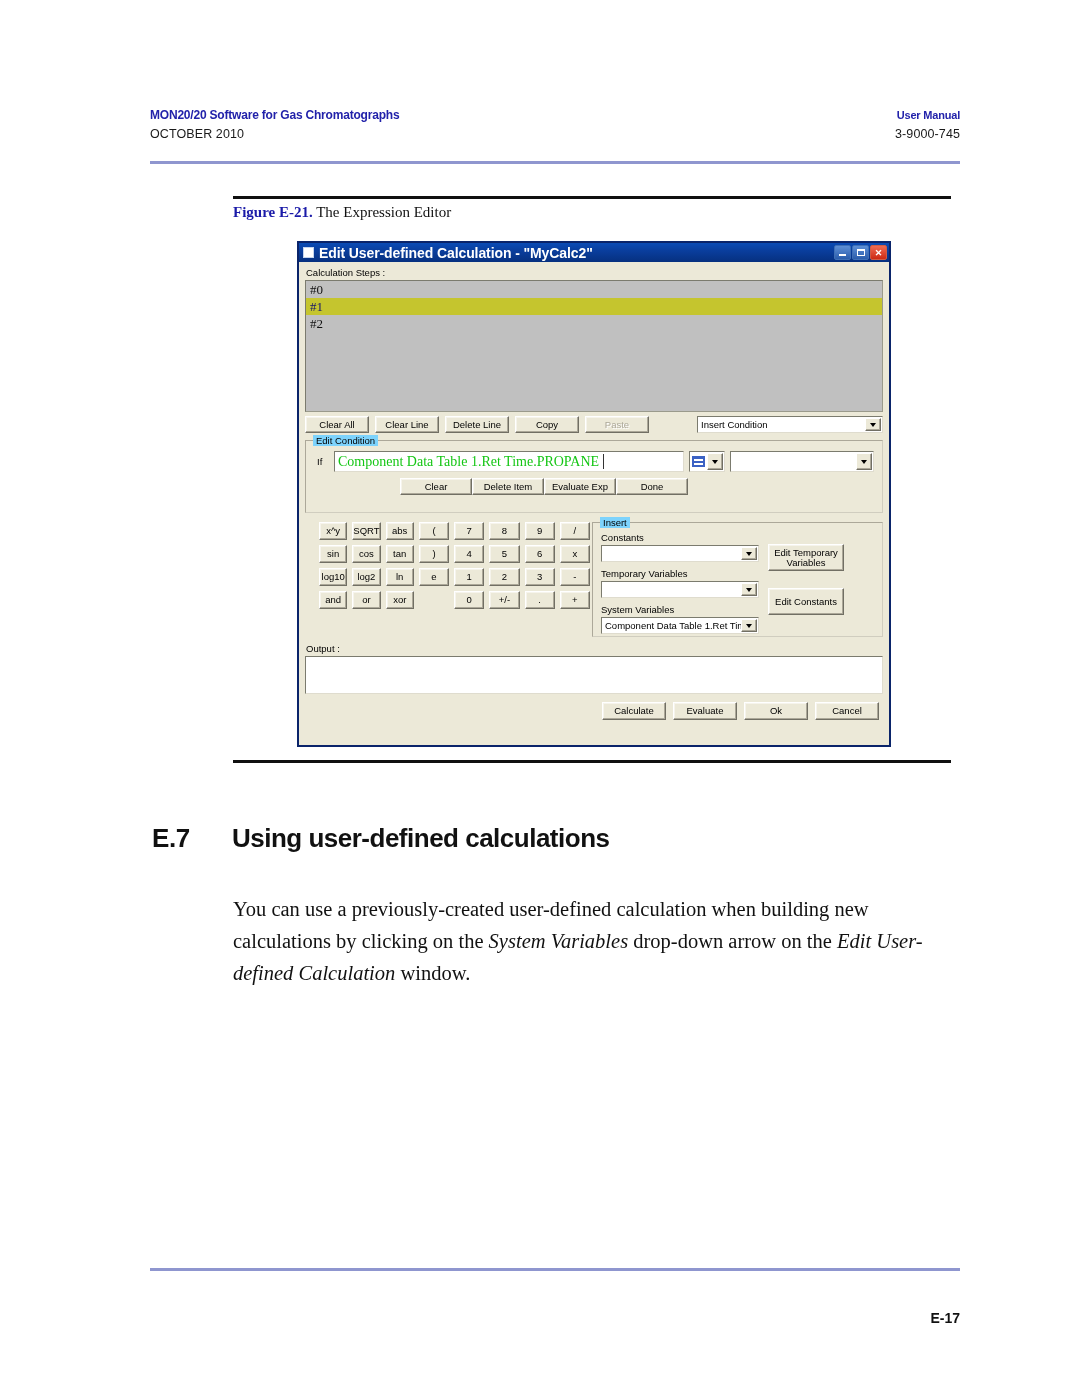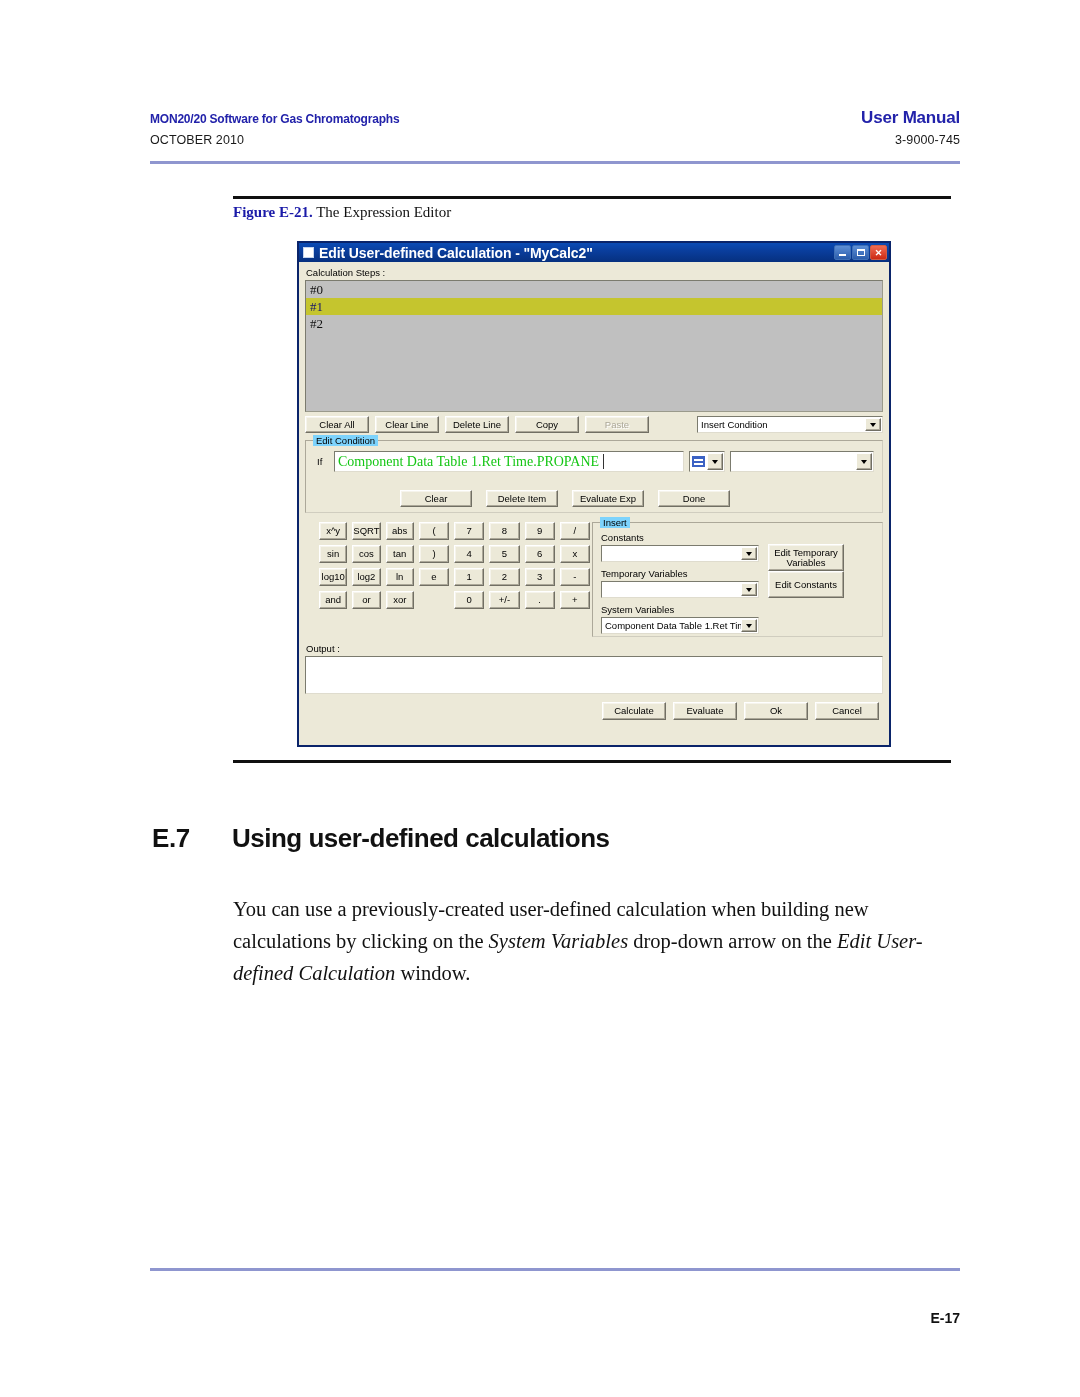--- a/index.html
+++ b/index.html
@@ -7,21 +7,21 @@
     width:1080px;height:1397px;background:#ffffff;
     font-family:"Liberation Sans", sans-serif;
     -webkit-font-smoothing:antialiased;
     position:relative;overflow:hidden;
   }
 
   
   #page-header{position:absolute;left:150px;top:108px;width:810px;}
   .hdr-row{display:flex;justify-content:space-between;align-items:baseline;}
   .hdr-left-title{font-size:12px;font-weight:bold;color:#2222aa;letter-spacing:-0.2px;}
-  .hdr-right-title{font-size:17px;font-weight:bold;color:#2222aa;letter-spacing:-0.2px;}
+  .hdr-right-title{font-size:11px;font-weight:bold;color:#2222aa;letter-spacing:-0.2px;}
   .hdr-left-sub{font-size:12.5px;color:#1a1a1a;letter-spacing:0.1px;margin-top:5px;}
   .hdr-right-sub{font-size:12.5px;color:#1a1a1a;letter-spacing:0.1px;margin-top:5px;}
   #header-rule{position:absolute;left:150px;top:161px;width:810px;height:3px;background:#8f96cf;}
 
   
   #figure-top-rule{position:absolute;left:233px;top:196px;width:718px;height:3px;background:#101010;}
   #figure-caption{position:absolute;left:233px;top:204px;font-size:15px;
       font-family:"Liberation Serif", serif;color:#111;}
   #figure-caption .fig-num{color:#1a1aa8;font-weight:bold;}
   #figure-caption .fig-txt{color:#111;}
@@ -105,36 +105,36 @@
     box-sizing:border-box;display:flex;align-items:center;padding-left:3px;overflow:hidden;
   }
   #expr-input .expr-text{font-size:14px;font-family:"Liberation Serif", serif;color:#14c614;white-space:nowrap;}
   #expr-input .caret{display:inline-block;width:1px;height:15px;background:#333;margin-left:4px;}
   #op-combo{width:36px;height:21px;flex:0 0 auto;padding-left:2px;}
   #op-combo .op-icon{width:13px;height:11px;background:#3b62c4;position:relative;}
   #op-combo .op-icon:before,#op-combo .op-icon:after{content:"";position:absolute;left:2px;width:9px;height:2px;background:#fff;}
   #op-combo .op-icon:before{top:3px;}
   #op-combo .op-icon:after{top:7px;}
   #value-combo{flex:1 1 auto;height:21px;}
-  #cond-btn-row{display:flex;gap:14px;margin-top:18px;padding-left:86px;}
+  #cond-btn-row{display:flex;gap:0;margin-top:6px;padding-left:86px;}
   #cond-btn-row .wbtn{height:17px;width:72px;}
 
   
   #mid-area{display:flex;margin-top:9px;gap:0;}
   #keypad{width:285px;flex:0 0 auto;padding-left:14px;box-sizing:border-box;}
   .kp-row{display:flex;gap:5px;margin-bottom:5px;}
   .kpad{height:18px;width:29px;}
   .kpad.wide{width:31px;}
   .kp-spacer{width:31px;height:18px;}
 
   #insert-group{flex:1 1 auto;margin-left:2px;height:115px;padding:9px 6px 0 8px;display:flex;gap:7px;}
   #insert-fields{width:160px;flex:0 0 auto;}
   #insert-fields .fld-label{font-size:9.5px;margin:0 0 2px 0;}
   #insert-fields .wcombo{height:17px;width:158px;margin-bottom:6px;}
-  #insert-side-btns{display:flex;flex-direction:column;padding-top:12px;}
+  #insert-side-btns{display:flex;flex-direction:column;gap:17px;padding-top:12px;}
   #insert-side-btns .wbtn{width:76px;height:27px;flex-direction:column;}
 
   
   #output-label{font-size:9.5px;color:#000;margin:6px 0 2px 1px;}
   #output-box{height:38px;background:#fff;border:1px solid #7b7b6e;border-right-color:#dfdcce;
       border-bottom-color:#dfdcce;box-sizing:border-box;}
   #bottom-btn-row{display:flex;justify-content:flex-end;gap:7px;margin-top:8px;padding-right:4px;}
   #bottom-btn-row .wbtn{width:64px;height:18px;}
 
   

